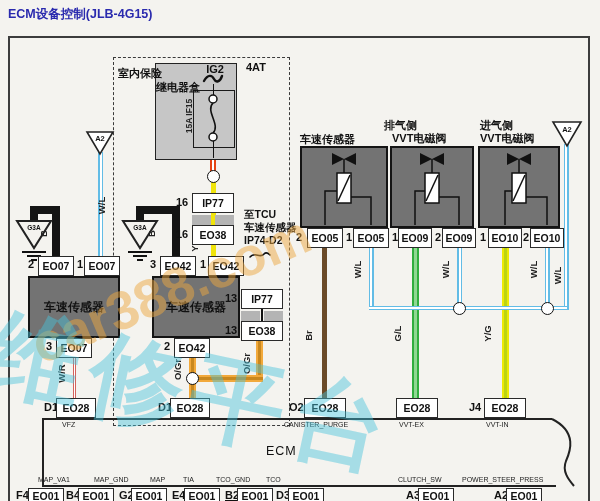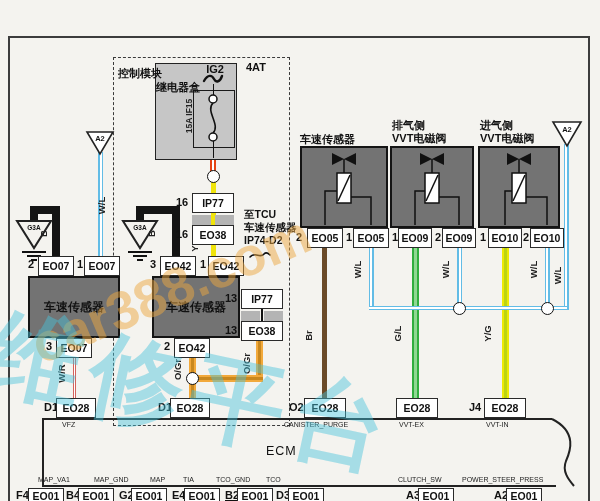--- a/index.html
+++ b/index.html
@@ -39,20 +39,21 @@
              color:rgba(235,168,66,0.5);transform:rotate(-23deg);z-index:20;pointer-events:none;white-space:nowrap;}
   .wm-cyan{position:absolute;left:-15px;top:330px;font:bold 95px "Liberation Sans","DejaVu Sans",sans-serif;
            color:rgba(70,195,220,0.45);transform:rotate(12deg);letter-spacing:8px;z-index:21;pointer-events:none;white-space:nowrap;}
   svg{position:absolute;overflow:visible;}
 </style>
 </head>
 <body>
 
 <div id="screen">
 
+  <div class="title">ECM设备控制(JLB-4G15)</div>
   <div class="border-outer"></div>
   <div class="dashed-box"></div>
 
   <div class="wire w-wl-v" style="left:97.5px;top:152px;width:5px;height:104px;"></div>
   <div class="wire w-b" style="left:30px;top:208px;width:8px;height:15px;"></div>
   <div class="wire w-b" style="left:30px;top:206px;width:30px;height:8px;"></div>
   <div class="wire w-b" style="left:52px;top:206px;width:8px;height:50px;"></div>
   <div class="wire w-b" style="left:136px;top:208px;width:8px;height:15px;"></div>
   <div class="wire w-b" style="left:136px;top:206px;width:44px;height:8px;"></div>
   <div class="wire w-b" style="left:172px;top:206px;width:8px;height:50px;"></div>
@@ -65,21 +66,21 @@
   <div class="wire w-br" style="left:322px;top:248px;width:5px;height:151px;"></div>
   <div class="wire w-wl-v" style="left:368.5px;top:248px;width:5px;height:62px;"></div>
   <div class="wire w-gl" style="left:411.5px;top:248px;width:7px;height:151px;"></div>
   <div class="wire w-wl-v" style="left:456.5px;top:248px;width:5px;height:60px;"></div>
   <div class="wire w-yg" style="left:501.5px;top:248px;width:7px;height:151px;"></div>
   <div class="wire w-wl-v" style="left:544.5px;top:248px;width:5px;height:60px;"></div>
   <div class="wire w-wl-v" style="left:563.5px;top:144px;width:5px;height:166px;"></div>
   <div class="wire w-wl-h" style="left:368.5px;top:306px;width:198px;height:4px;"></div>
 
   <div class="grey-assy"></div>
-  <div class="cn" style="left:118px;top:66px;">控制模块</div>
+  <div class="cn" style="left:118px;top:66px;">室内保险</div>
   <div class="cn" style="left:118px;top:80px;padding-left:38px;">继电器盒</div>
   <div class="pin" style="left:246px;top:61px;">4AT</div>
   <div class="pin" style="left:196px;top:63px;width:38px;text-align:center;z-index:4;">IG2</div>
   <svg style="left:202px;top:73px;z-index:4;" width="22" height="12" viewBox="0 0 22 12">
     <path d="M2,8 C6,1 10,2 12,6 C14,10 18,9 20,3" stroke="#111" stroke-width="2.4" fill="none" stroke-linecap="round"></path>
   </svg>
   <div class="abs" style="left:212.5px;top:84px;width:1.8px;height:12px;background:#111;z-index:4;"></div>
   <div class="inner-fuse"></div>
   <svg style="left:193px;top:90px;z-index:4;" width="40" height="56" viewBox="0 0 40 56">
     <path d="M20,13 C12,21 28,35 20,43" stroke="#111" stroke-width="1.6" fill="none"></path>
@@ -171,21 +172,21 @@
       <rect x="37" y="26" width="14" height="30" fill="#fff" stroke="#111" stroke-width="1.5"></rect>
       <line x1="50" y1="28" x2="38" y2="54" stroke="#111" stroke-width="1.5"></line>
       <path d="M25,78 V44 H37 M71,78 V50 H51" fill="none" stroke="#111" stroke-width="1.5"></path>
     </svg>
   </div>
   <div class="pin" style="left:296px;top:231px;">2</div>
   <div class="box" style="left:307px;top:228px;width:36px;height:20px;">EO05</div>
   <div class="pin" style="left:346px;top:231px;">1</div>
   <div class="box" style="left:353px;top:228px;width:36px;height:20px;">EO05</div>
 
-  <div class="cn" style="left:392px;top:118px;">排气侧</div>
+  <div class="cn" style="left:384px;top:118px;">排气侧</div>
   <div class="cn" style="left:392px;top:131px;">VVT电磁阀</div>
   <div class="comp" style="left:390px;top:146px;width:84px;height:82px;">
     <svg width="84" height="80" viewBox="0 0 84 80">
       <path d="M30,6 L42,12 L30,18 Z M54,6 L42,12 L54,18 Z" fill="#111"></path>
       <line x1="42" y1="12" x2="42" y2="26" stroke="#111" stroke-width="1.5"></line>
       <rect x="35" y="26" width="14" height="30" fill="#fff" stroke="#111" stroke-width="1.5"></rect>
       <line x1="48" y1="28" x2="36" y2="54" stroke="#111" stroke-width="1.5"></line>
       <path d="M25,78 V44 H35 M69,78 V50 H49" fill="none" stroke="#111" stroke-width="1.5"></path>
     </svg>
   </div>

